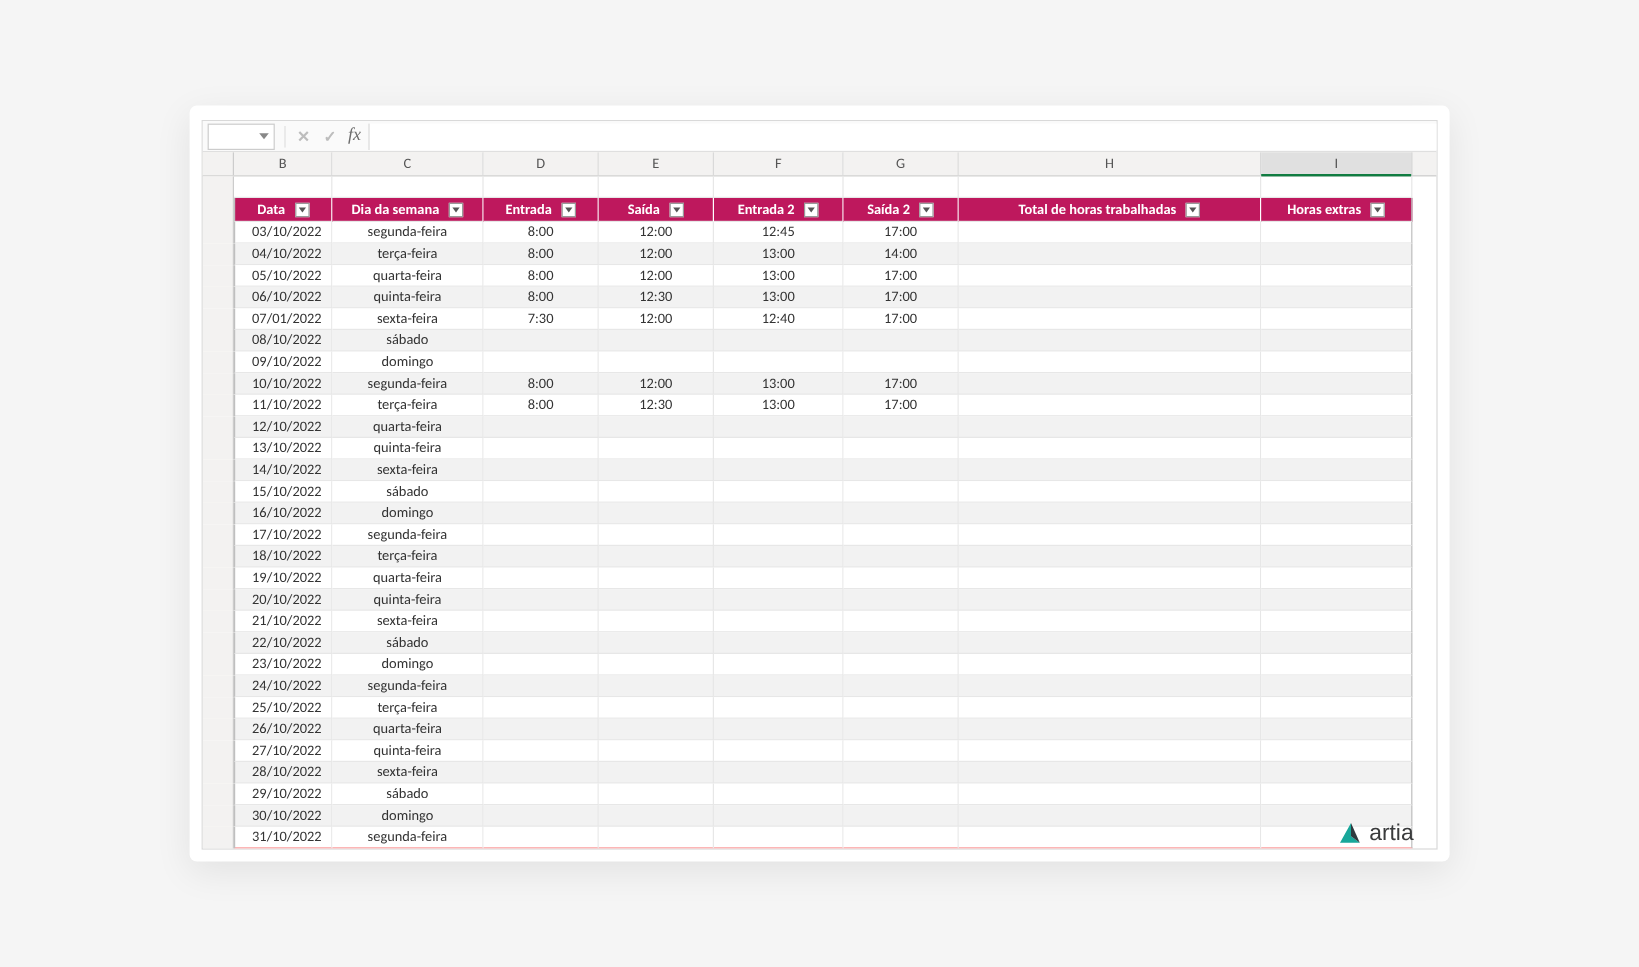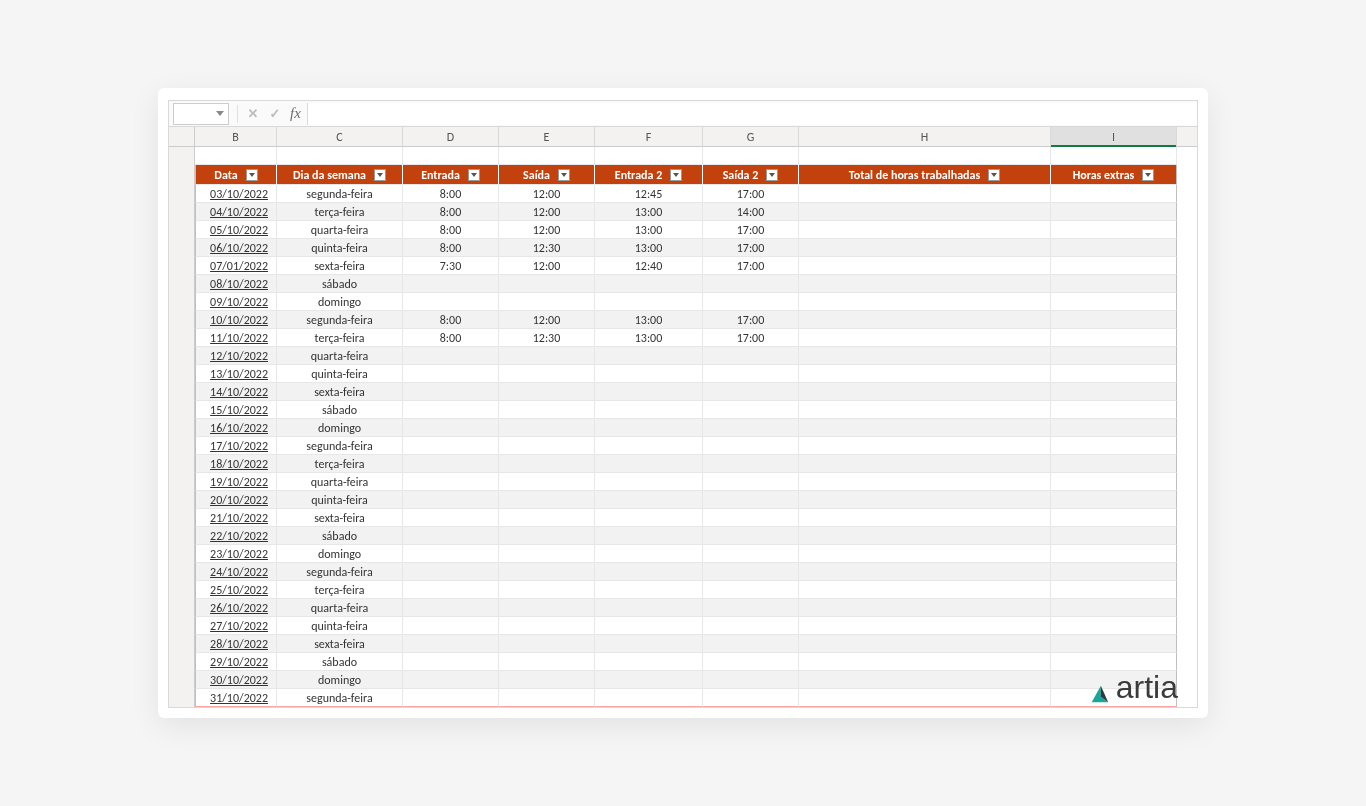--- a/index.html
+++ b/index.html
@@ -139,21 +139,21 @@
   .c-B { width: 82px; }
   .c-C { width: 126px; }
   .c-D { width: 96px; }
   .c-E { width: 96px; }
   .c-F { width: 108px; }
   .c-G { width: 96px; }
   .c-H { width: 252px; }
   .c-I { width: 126px; }
   
   .hdrcell {
-    background: #c2410c;
+    background: #be185d;
     color: #fff;
     font-weight: bold;
     font-size: 12px;
     border-right: 1px solid #fff;
     position: relative;
     justify-content: center;
     gap: 4px;
   }
   .filter-btn {
     width: 12px; height: 12px;
@@ -166,38 +166,38 @@
   }
   .filter-btn .tri {
     width: 0; height: 0;
     border-left: 3px solid transparent;
     border-right: 3px solid transparent;
     border-top: 4px solid #555;
   }
   .datacell {
     background: #fff;
   }
-  .datacell.right { justify-content: flex-end; padding-right: 8px; text-decoration: underline; }
+  .datacell.right { justify-content: flex-end; padding-right: 8px; }
   .datacell.center { justify-content: center; }
   .striped {
     background: #f2f2f2;
   }
   .tbl-border-left { border-left: 1px solid #bfbfbf; }
   .tbl-border-right-strong { border-right: 1px solid #bfbfbf; }
   .tbl-border-bottom-strong { border-bottom: 1px solid #fca5a5; }
   
   .logo {
     position: absolute;
     right: 30px;
     bottom: 12px;
     display: flex;
     align-items: center;
     gap: 6px;
     color: #3a3b3c;
-    font-size: 32px;
+    font-size: 19px;
     font-weight: 500;
     letter-spacing: 0px;
     font-family: Arial, sans-serif;
   }
   .logo-mark {
     width: 22px; height: 22px;
     position: relative;
   }
   .logo-mark svg { width: 100%; height: 100%; }
 </style>

